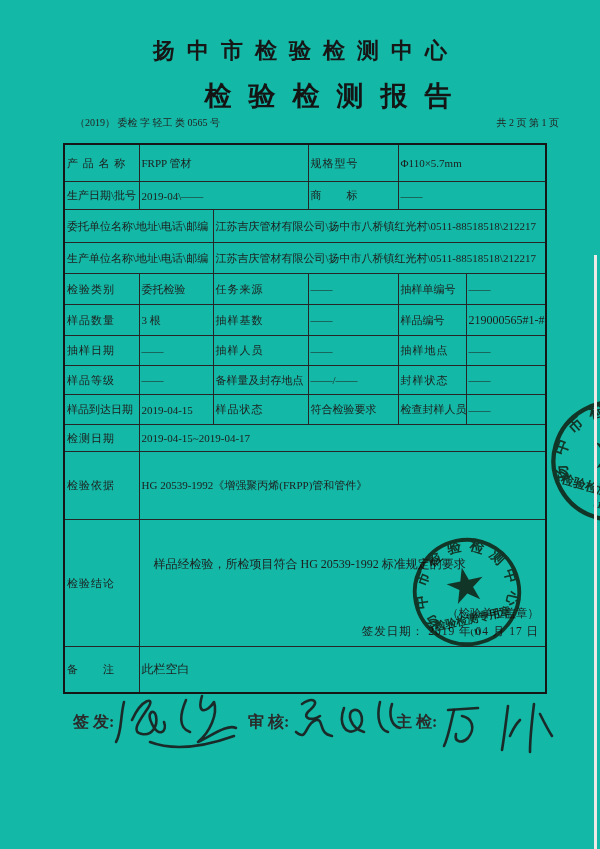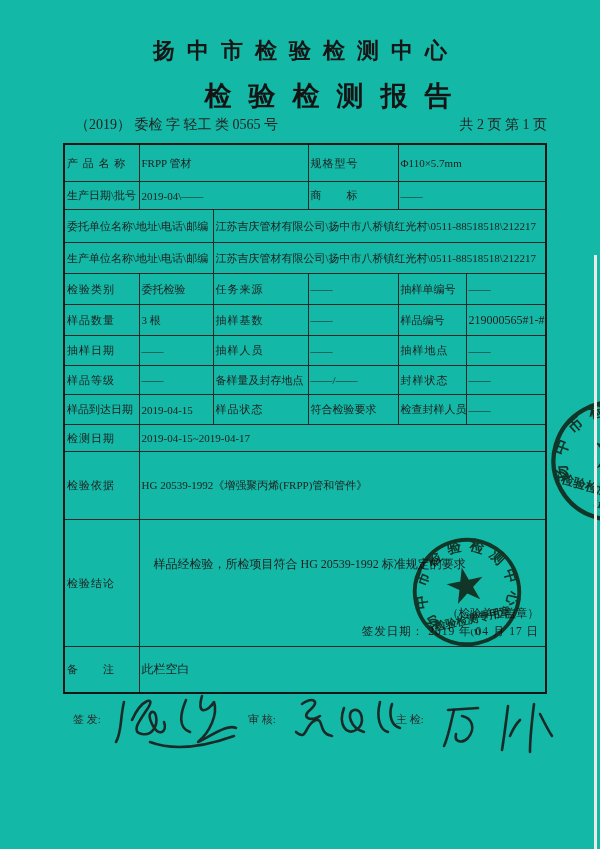--- a/index.html
+++ b/index.html
@@ -11,43 +11,43 @@
     position:absolute;top:36px;left:0;width:100%;margin:0;
     font-size:22px;font-weight:bold;text-align:center;
     letter-spacing:12px;text-indent:12px;color:#161616;
   }
   .report-title{
     position:absolute;top:78px;left:0;width:100%;margin:0;
     font-size:27px;font-weight:bold;text-align:center;
     letter-spacing:17px;text-indent:17px;color:#141414;padding-left:28px;
   }
   .meta-line{
-    position:absolute;top:116px;left:75px;right:53px;
-    font-size:14px;display:flex;justify-content:space-between;color:#222;
+    position:absolute;top:116px;left:75px;right:41px;
+    font-size:10px;display:flex;justify-content:space-between;color:#222;
   }
   table.report{
     position:absolute;left:63px;top:143px;width:482px;
     border-collapse:collapse;table-layout:fixed;
     border:2px solid #161616;
   }
   table.report td{
     border:1px solid #262626;font-size:11px;text-align:left;
     vertical-align:middle;padding:1px 2px;overflow:hidden;white-space:nowrap;
     color:#1d1d1d;
   }
   td.lbl{letter-spacing:1px;}
   td.small{font-size:10.5px;letter-spacing:0;margin-top:28px;}
   td.leftal{text-align:left;padding-left:10px;}
   .concl-cell{position:relative;}
   .concl-text{position:absolute;left:14px;top:36px;font-size:12px;white-space:nowrap;}
   .seal-hint{position:absolute;right:6px;top:86px;font-size:11.5px;}
   .date-line{position:absolute;right:6px;top:104px;font-size:11.5px;letter-spacing:1px;}
   .stamp{position:absolute;mix-blend-mode:multiply;opacity:.92;}
   .stamp text{font-family:"Liberation Serif","DejaVu Serif",serif;font-weight:bold;}
-  .signoff-label{position:absolute;font-size:11px;font-weight:normal;color:#2a2a2a;}
+  .signoff-label{position:absolute;font-size:16px;font-weight:bold;color:#2a2a2a;}
   .sig{position:absolute;}
   .sig path{fill:none;stroke:#1b1b1b;stroke-width:2.6;stroke-linecap:round;stroke-linejoin:round;opacity:.9;}
   .scan-edge{position:absolute;top:255px;right:3px;width:3px;height:594px;background:#ecebe7;}
 </style>
 </head>
 <body>
 
 <div class="page">
 
   <h1 class="org-title">扬中市检验检测中心</h1>

